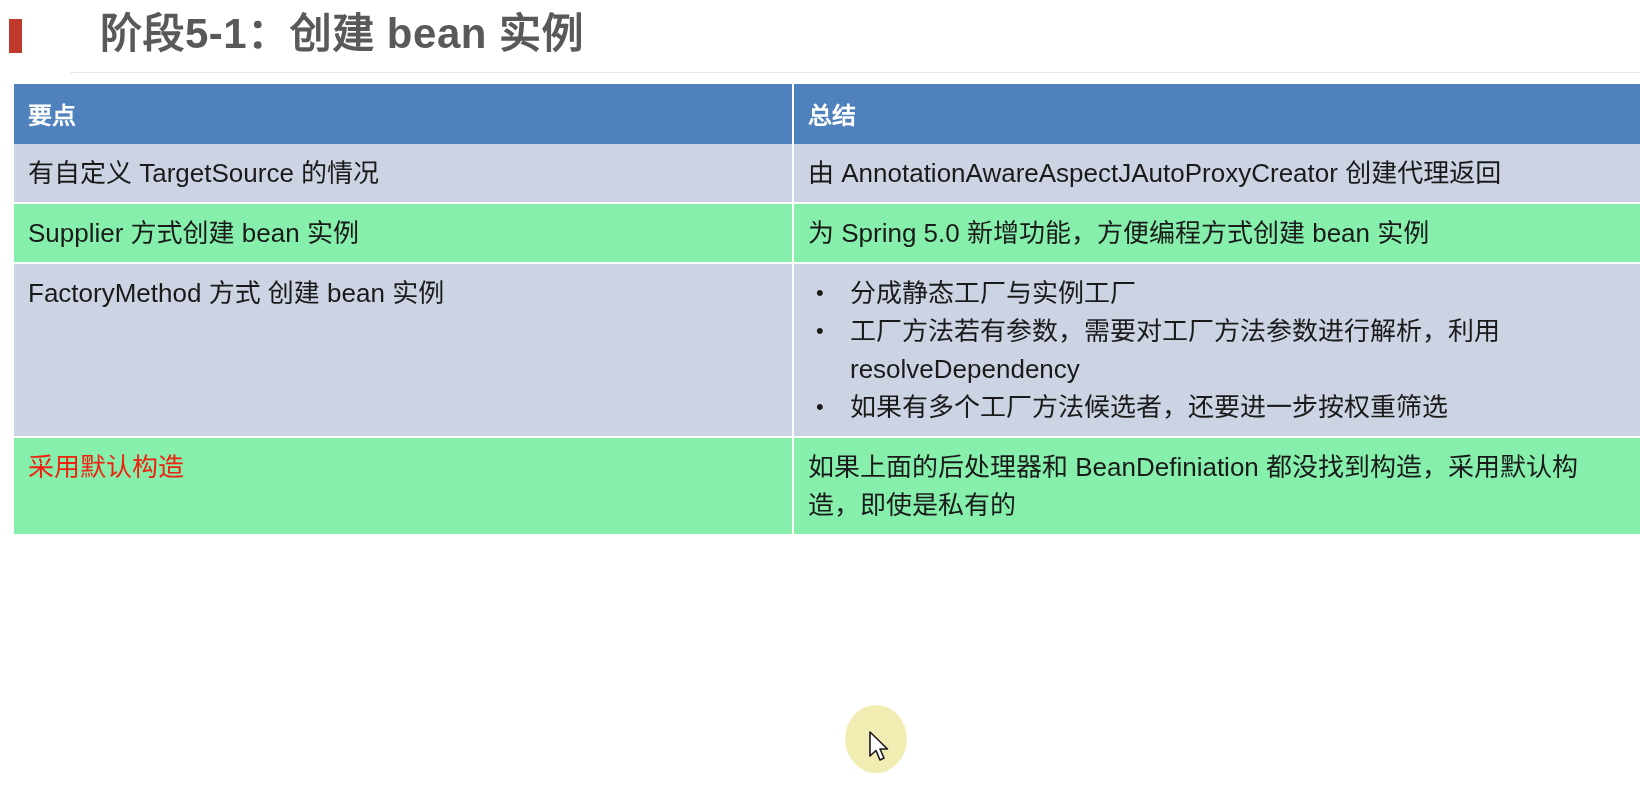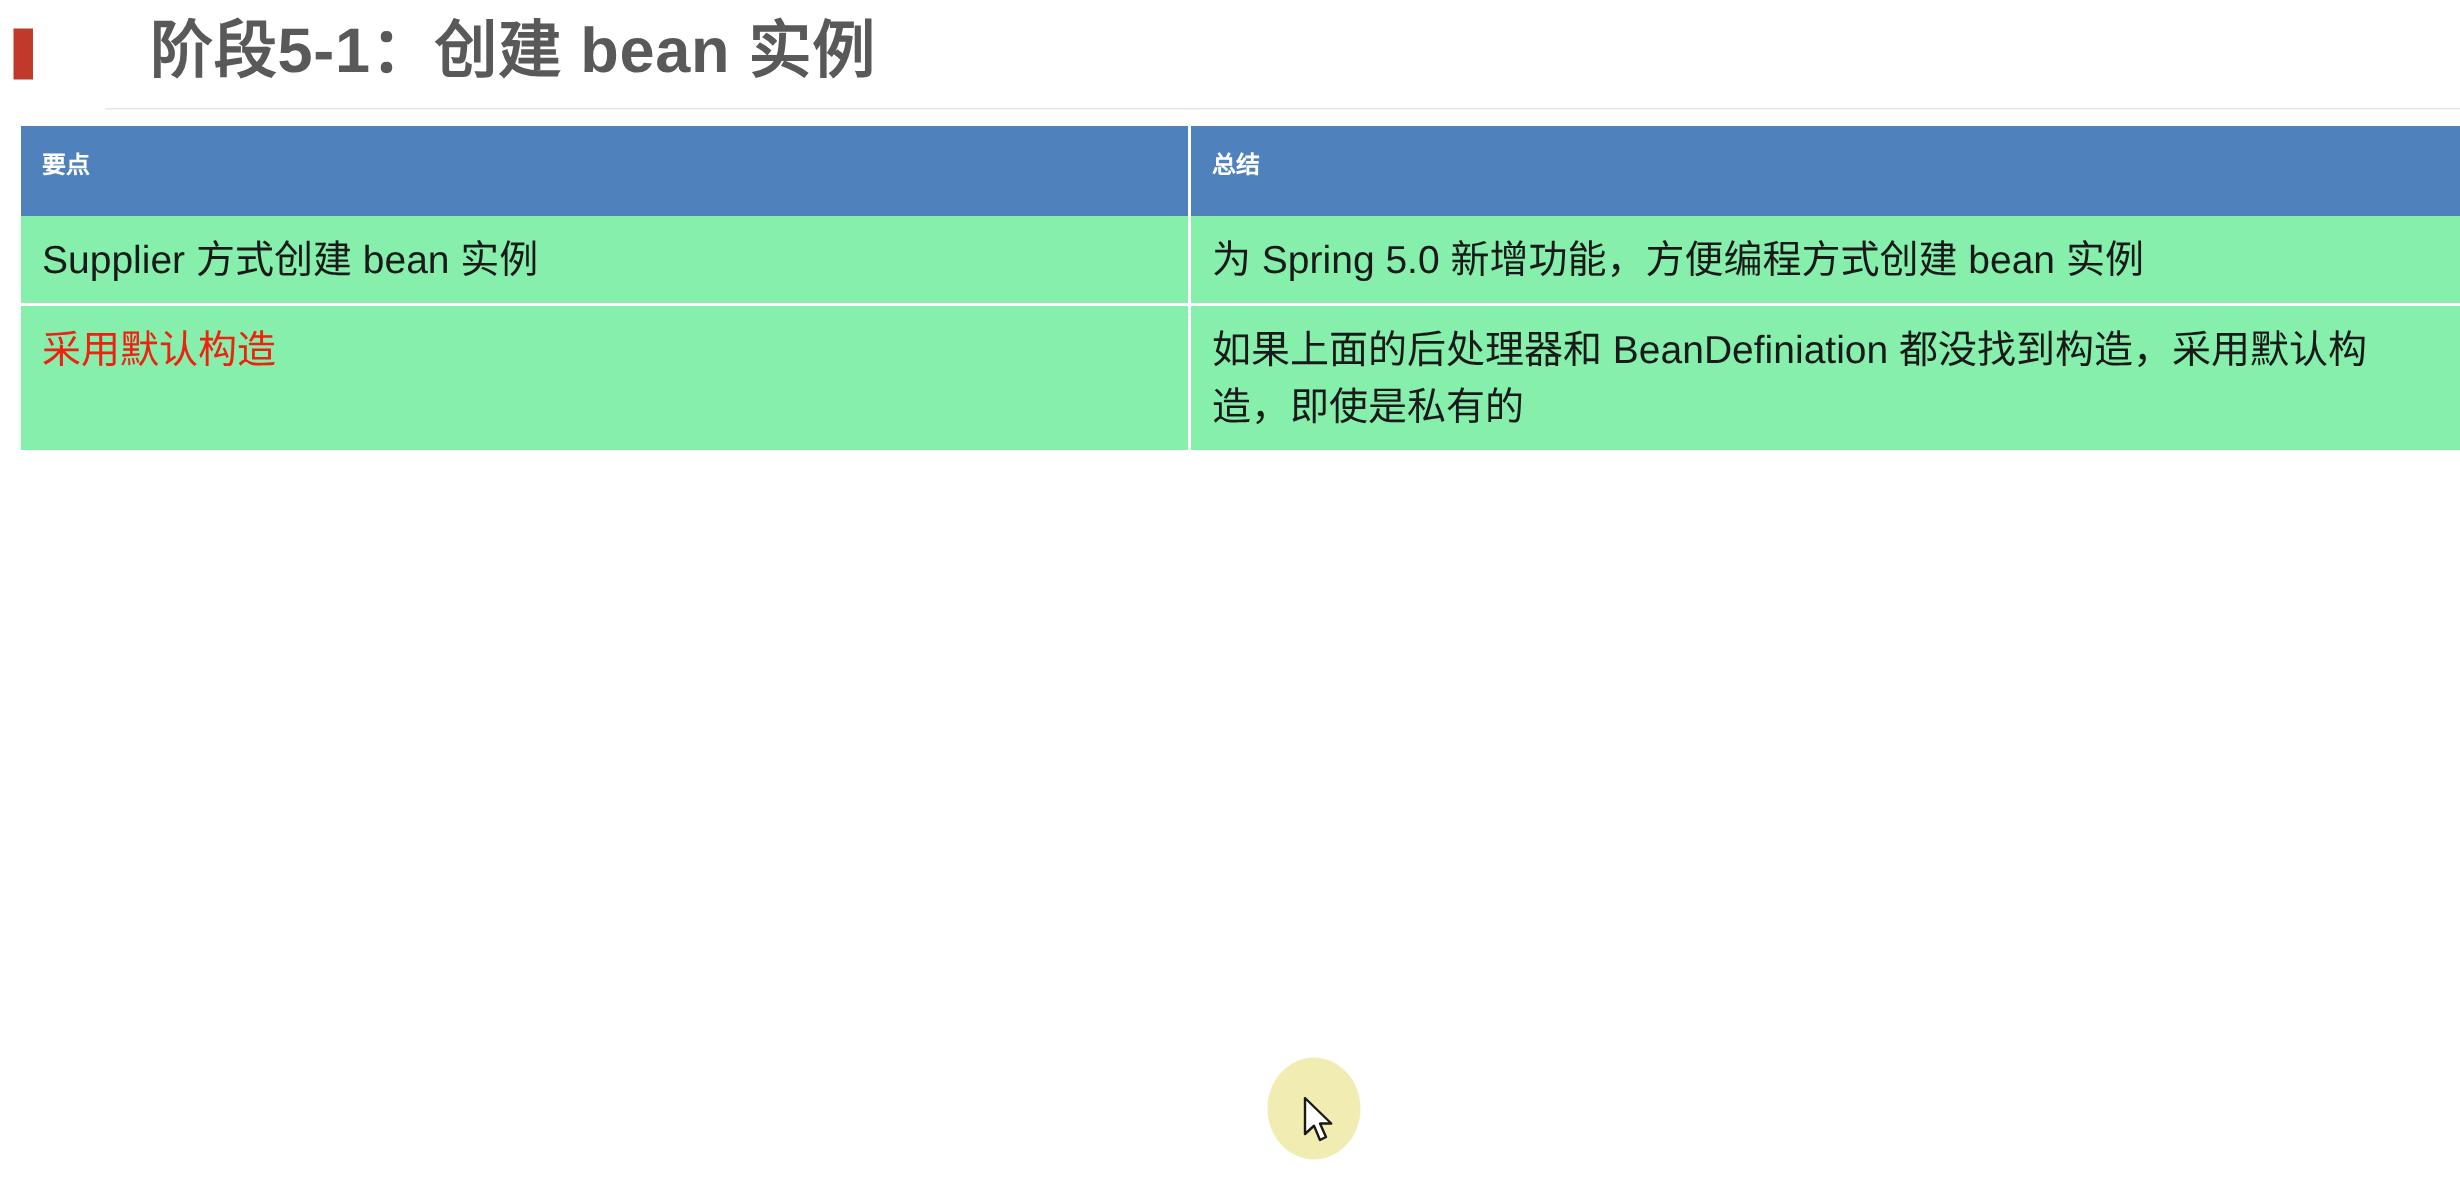--- a/index.html
+++ b/index.html
@@ -97,21 +97,21 @@
     width: 1626px;
     border-collapse: collapse;
     table-layout: fixed;
   }
   .tbl col.c1 { width: 779px; }
   .tbl col.c2 { width: 847px; }
 
   .tbl th {
     background: #4f81bd;
     color: #ffffff;
-    font-size: 16px;
+    font-size: 24px;
     font-weight: bold;
     text-align: left;
     vertical-align: top;
     padding: 12px 0 0 14px;
     height: 60px;
     border-right: 2px solid #ffffff;
   }
   .tbl th:last-child { border-right: none; }
 
   .tbl td {
@@ -182,23 +182,37 @@
         <col class="c1">
         <col class="c2">
       </colgroup>
     <thead>
       <tr>
         <th>要点</th>
         <th>总结</th>
       </tr>
     </thead>
     <tbody id="tbody">
+        <tr class="band-a">
+          <td>有自定义 TargetSource 的情况</td>
+          <td>由 AnnotationAwareAspectJAutoProxyCreator 创建代理返回</td>
+        </tr>
         <tr class="band-b">
           <td>Supplier 方式创建 bean 实例</td>
           <td>为 Spring 5.0 新增功能，方便编程方式创建 bean 实例</td>
+        </tr>
+        <tr class="band-a">
+          <td>FactoryMethod 方式 创建 bean 实例</td>
+          <td>
+            <ul class="bullets">
+              <li>分成静态工厂与实例工厂</li>
+              <li>工厂方法若有参数，需要对工厂方法参数进行解析，利用 resolveDependency</li>
+              <li>如果有多个工厂方法候选者，还要进一步按权重筛选</li>
+            </ul>
+          </td>
         </tr>
         <tr class="band-b">
           <td class="red">采用默认构造</td>
           <td>如果上面的后处理器和 BeanDefiniation 都没找到构造，采用默认构造，即使是私有的</td>
         </tr>
       </tbody>
   </table>
 
   <div class="spotlight"></div>
   <svg class="cursor" viewBox="0 0 22 32">

